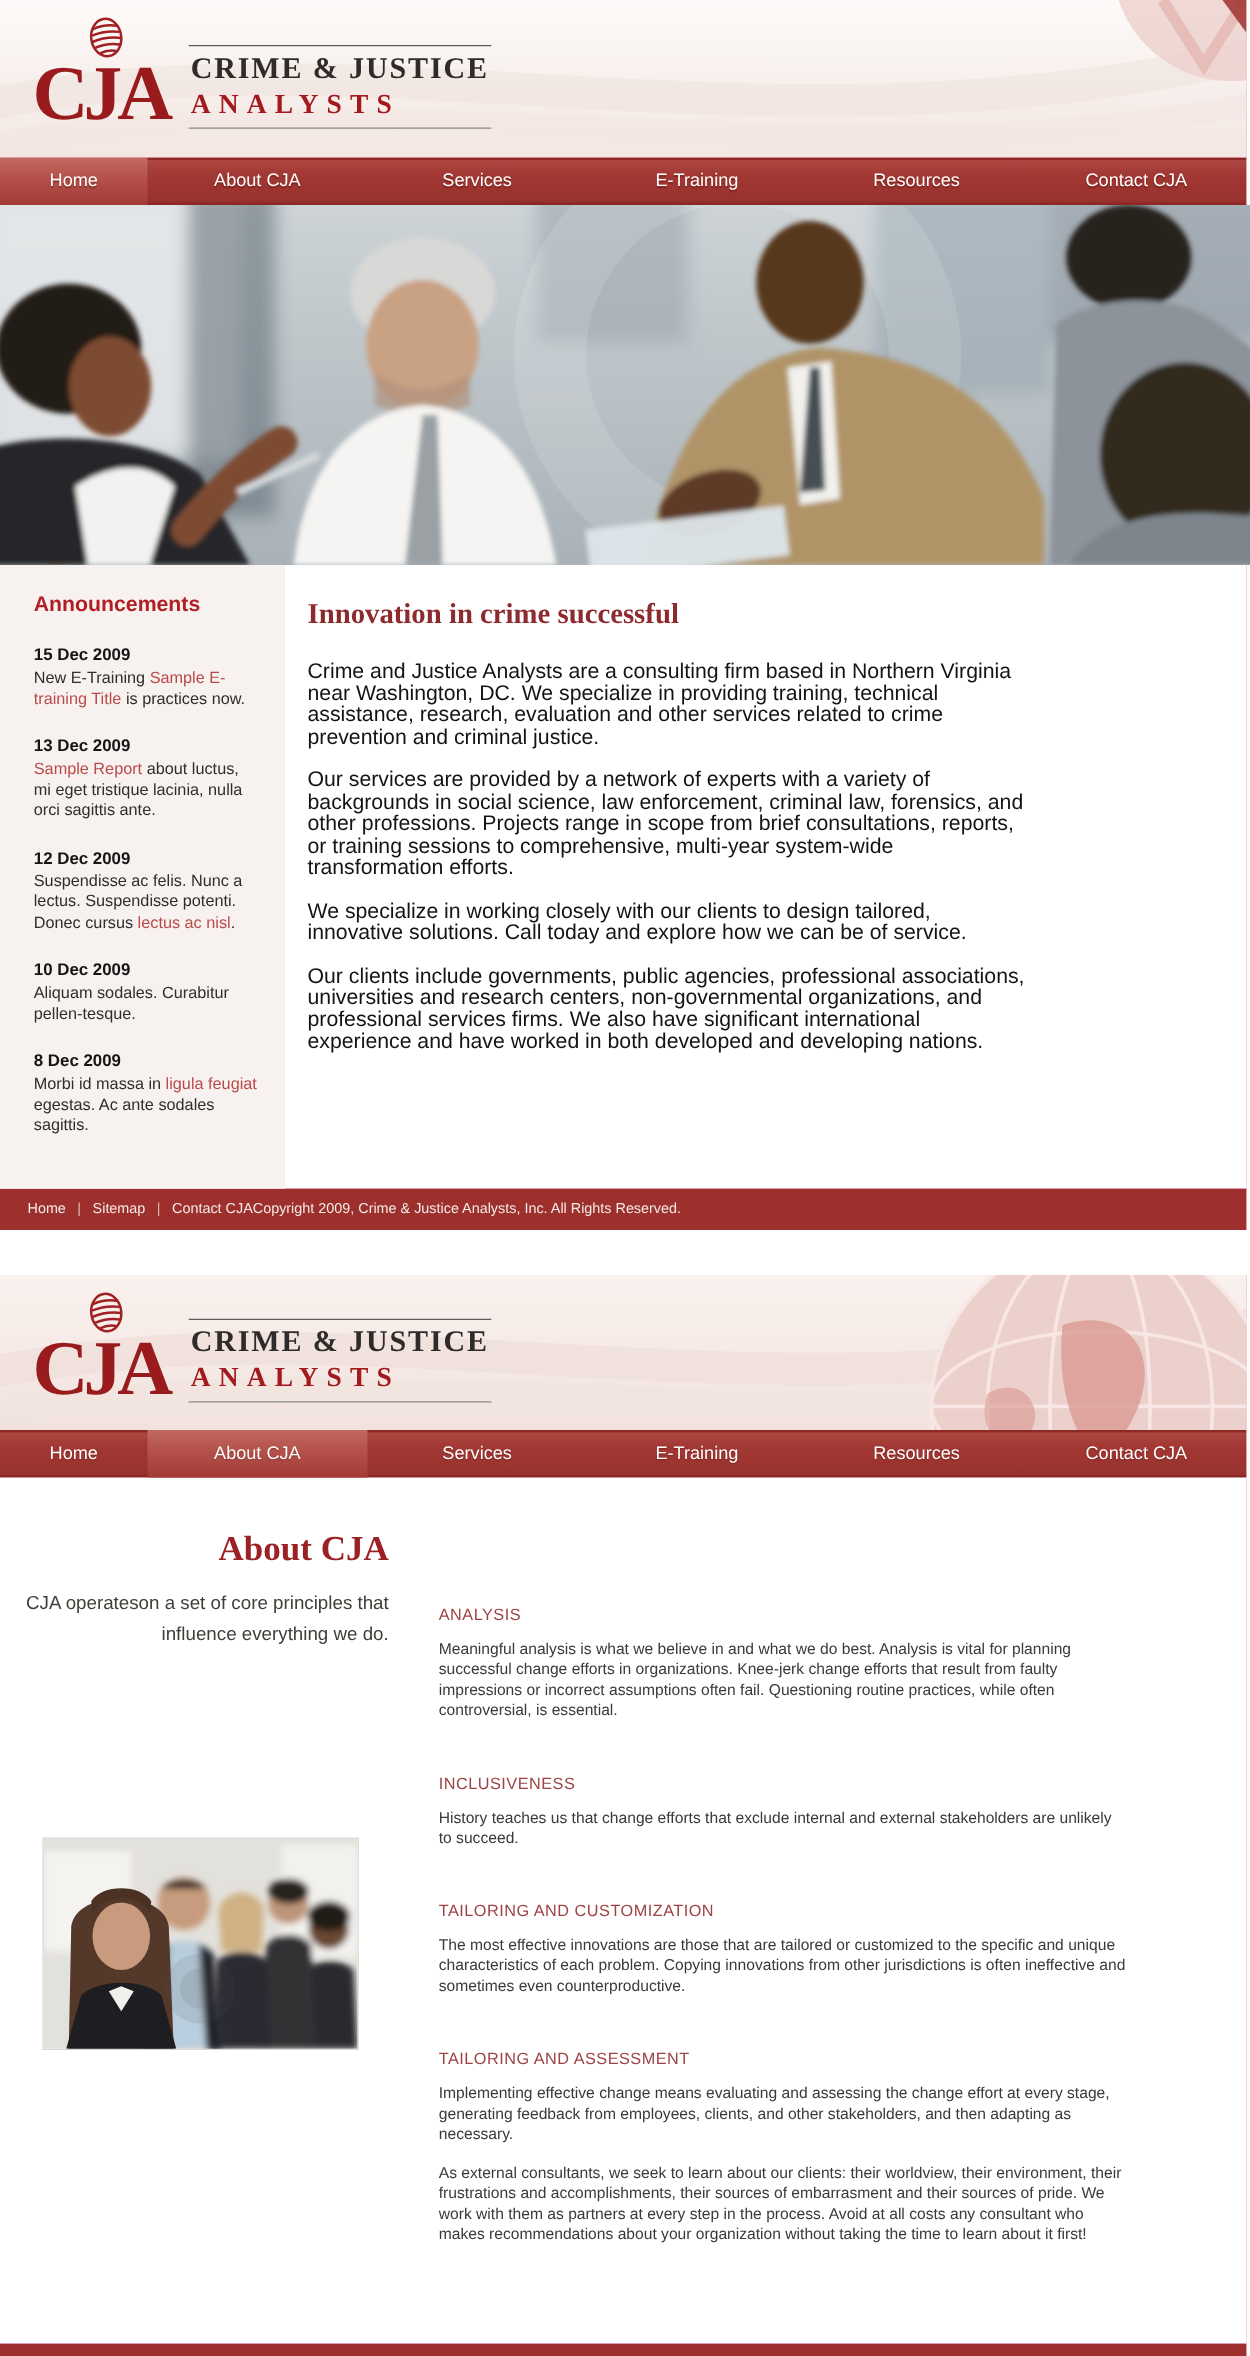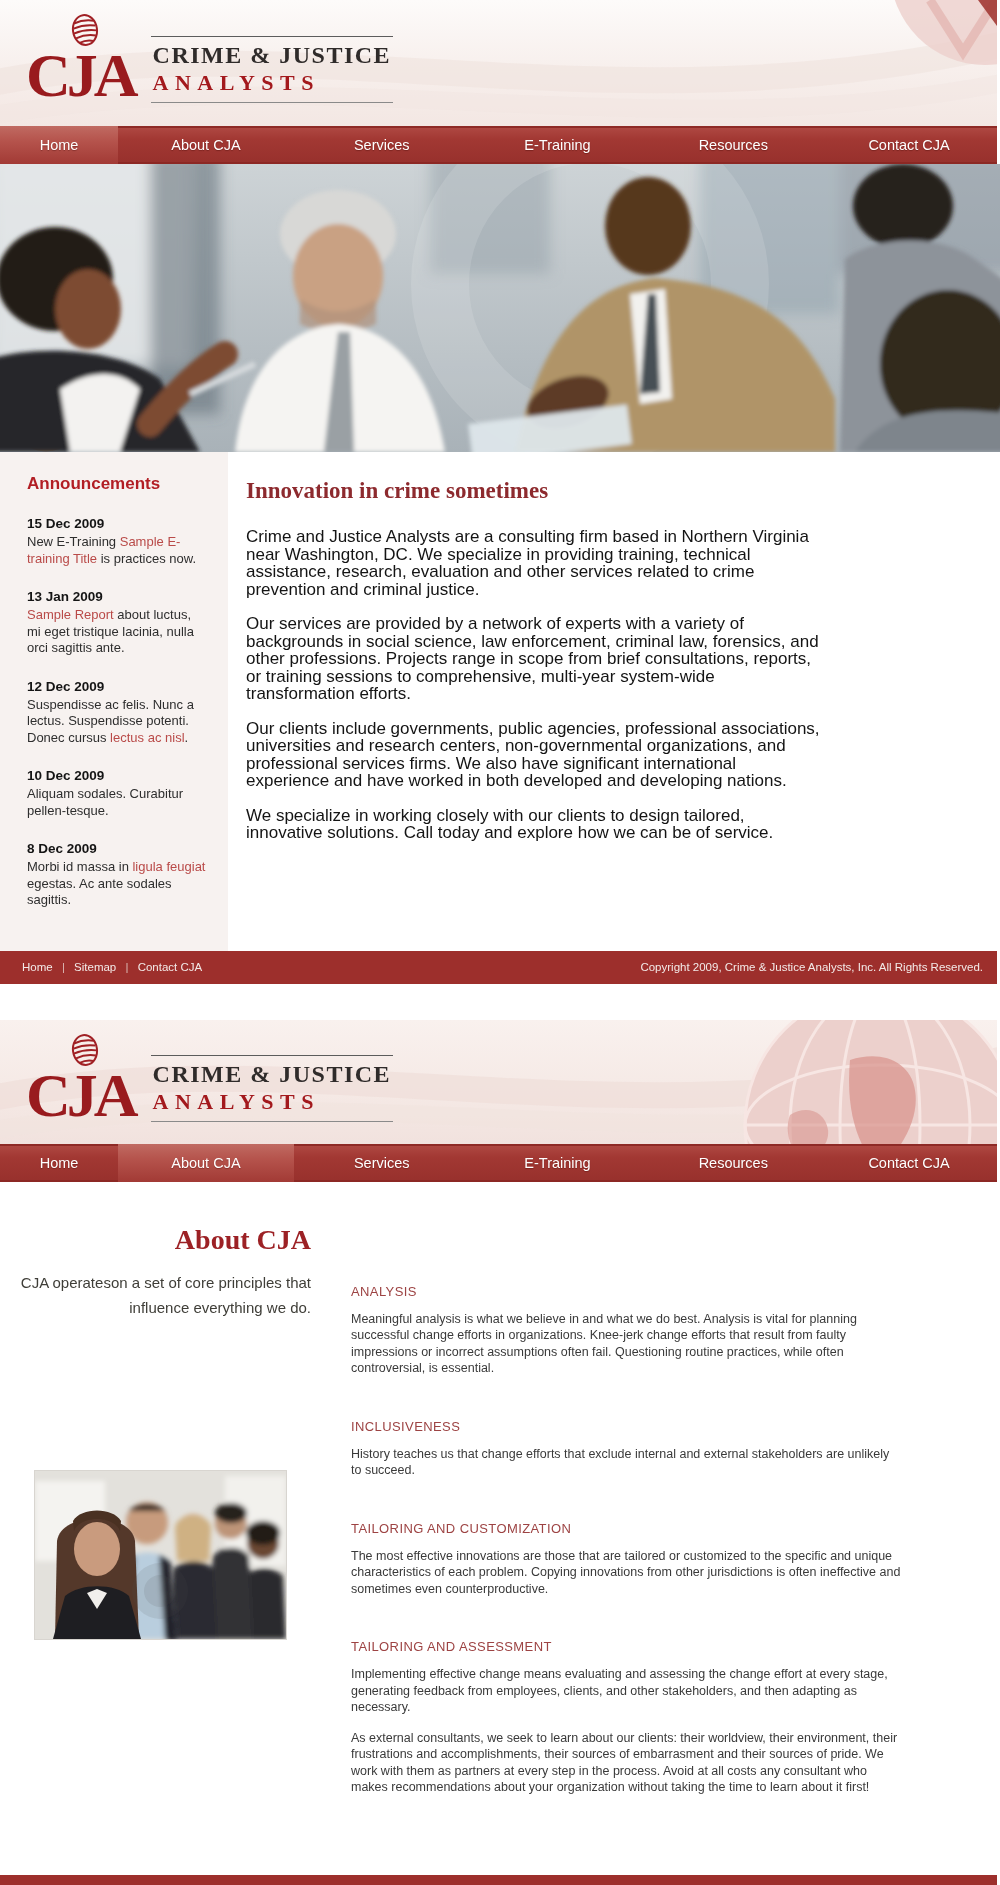--- a/index.html
+++ b/index.html
@@ -51,21 +51,21 @@
   .leftcol h2{margin:0 0 14px 0;font-family:"Liberation Serif",serif;font-size:28px;color:#9c2125;font-weight:bold;}
   .tagline{font-family:Liberation Sans, sans-serif;font-size:15px;line-height:25px;color:#3f3e38;}
   .team-photo{display:block;margin:150px 24px 0 34px;border:1px solid #d8d5d0;}
   .rightcol{flex:1;box-sizing:border-box;padding:55px 95px 0 10px;margin-top:47px;}
   .rightcol h3{margin:0 0 12px 0;font-size:13px;font-weight:normal;color:#9d4343;letter-spacing:.4px;}
   .rightcol p{margin:0 0 14px 0;font-size:12.5px;line-height:16.5px;color:#3a3a3a;}
   .rightcol p.endsec{margin-bottom:42px;}
 
   
   .site-footer{height:33px;background:#9d2f2c;display:flex;align-items:center;
-    justify-content:space-between;font-size:11.5px;color:#f3eae8;padding:0 14px 0 22px;box-sizing:border-box;}
+    justify-content:flex-start;font-size:11.5px;color:#f3eae8;padding:0 14px 0 22px;box-sizing:border-box;}
   .footer-links a{color:#f3eae8;text-decoration:none;cursor:pointer;}
   .footer-links .sep{color:#dcb9b4;margin:0 6px;}
 </style>
 </head>
 <body>
 
 <div class="page">
 
   <header class="site-header">
     <svg class="hdr-deco" width="1000" height="126" viewBox="0 0 1000 126">
@@ -164,44 +164,44 @@
 
   <div class="content1">
     <aside class="announcements">
       <h2>Announcements</h2>
       <div>
           <div class="ann-item">
             <h4>15 Dec 2009</h4>
             <p><span>New E-Training </span><a class="red-link" href="#">Sample E-training Title</a><span> is practices now.</span></p>
           </div>
           <div class="ann-item">
-            <h4>13 Jan 2009</h4>
+            <h4>13 Dec 2009</h4>
             <p><a class="red-link" href="#">Sample Report</a><span> about luctus, mi eget tristique lacinia, nulla orci sagittis ante.</span></p>
           </div>
           <div class="ann-item">
             <h4>12 Dec 2009</h4>
             <p><span>Suspendisse ac felis. Nunc a lectus. Suspendisse potenti. Donec cursus </span><a class="red-link" href="#">lectus ac nisl</a><span>.</span></p>
           </div>
           <div class="ann-item">
             <h4>10 Dec 2009</h4>
             <p><span>Aliquam sodales. Curabitur pellen-tesque.</span></p>
           </div>
           <div class="ann-item">
             <h4>8 Dec 2009</h4>
             <p><span>Morbi id massa in </span><a class="red-link" href="#">ligula feugiat</a><span> egestas. Ac ante sodales sagittis.</span></p>
           </div>
         </div>
     </aside>
     <main class="main1">
-      <h1>Innovation in crime sometimes</h1>
+      <h1>Innovation in crime successful</h1>
       <div>
           <p>Crime and Justice Analysts are a consulting firm based in Northern Virginia near Washington, DC. We specialize in providing training, technical assistance, research, evaluation and other services related to crime prevention and criminal justice.</p>
           <p>Our services are provided by a network of experts with a variety of backgrounds in social science, law enforcement, criminal law, forensics, and other professions. Projects range in scope from brief consultations, reports, or training sessions to comprehensive, multi-year system-wide transformation efforts.</p>
+          <p>We specialize in working closely with our clients to design tailored, innovative solutions. Call today and explore how we can be of service.</p>
           <p>Our clients include governments, public agencies, professional associations, universities and research centers, non-governmental organizations, and professional services firms. We also have significant international experience and have worked in both developed and developing nations.</p>
-          <p>We specialize in working closely with our clients to design tailored, innovative solutions. Call today and explore how we can be of service.</p>
         </div>
     </main>
   </div>
 
   <footer class="site-footer">
     <span class="footer-links"><a href="#">Home</a><span class="sep"> | </span><a href="#">Sitemap</a><span class="sep"> | </span><a href="#">Contact CJA</a></span>
     <span>Copyright 2009, Crime &amp; Justice Analysts, Inc. All Rights Reserved.</span>
   </footer>
 </div>
 

